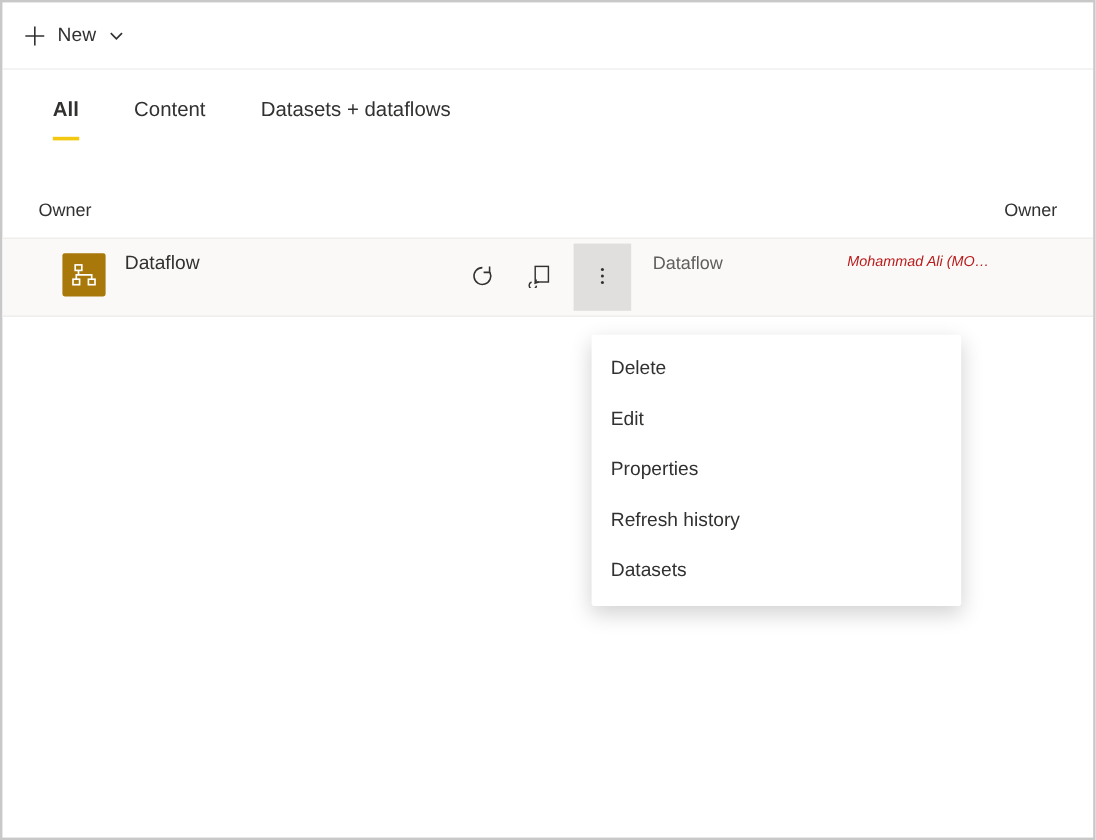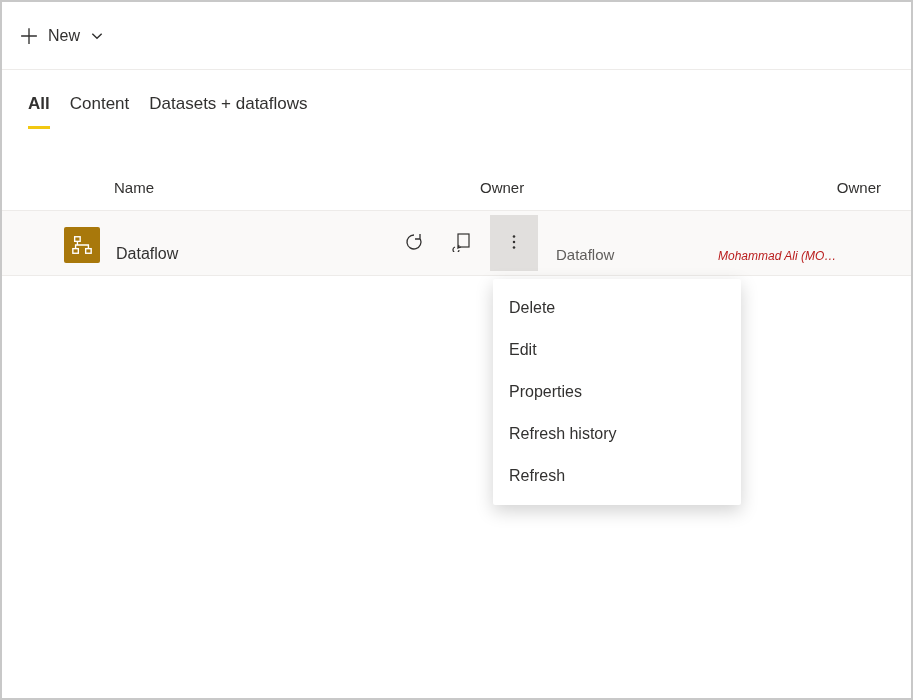--- a/index.html
+++ b/index.html
@@ -12,21 +12,21 @@
       height: 700px;
       border: 2px solid #c8c8c8;
       position: relative;
       overflow: hidden;
     }
     .toolbar {
       display: flex;
       align-items: center;
       padding: 8px 14px;
       border-bottom: 1px solid #edebe9;
-      height: 68px;
+      height: 56px;
     }
     .new-button {
       display: flex;
       align-items: center;
       gap: 10px;
       background: none;
       border: none;
       cursor: pointer;
       font-size: 16px;
       color: #323130;
@@ -39,22 +39,22 @@
       color: #323130;
     }
     .chevron-down-icon {
       display: inline-flex;
       width: 14px;
       height: 14px;
       color: #323130;
     }
     .tabs {
       display: flex;
-      gap: 20px;
-      padding: 24px 30px 0 26px;
+      gap: 46px;
+      padding: 24px 30px 0 42px;
       border-bottom: none;
     }
     .tab {
       padding-bottom: 12px;
       font-size: 17px;
       color: #323130;
       cursor: pointer;
       border-bottom: 3px solid transparent;
       background: none;
       border-left: none;
@@ -72,22 +72,22 @@
       display: flex;
       padding: 14px 30px;
       font-size: 15px;
       color: #323130;
     }
     .col-name-header { flex: 0 0 448px; padding-left: 82px; }
     .col-type-header { flex: 0 0 180px; }
     .col-owner-header { flex: 1; text-align: right; }
     .table-row {
       display: flex;
-      align-items: flex-end;
-      padding: 12px 30px 12px 28px;
+      align-items: flex-start;
+      padding: 12px 30px 12px 16px;
       background: #faf9f8;
       border-top: 1px solid #edebe9;
       border-bottom: 1px solid #edebe9;
       position: relative;
     }
     .row-icon-cell {
       flex: 0 0 36px;
       display: flex;
       align-items: center;
       justify-content: center;
@@ -144,21 +144,21 @@
       color: #b91c1c;
       white-space: nowrap;
       overflow: hidden;
       text-overflow: ellipsis;
       font-style: italic;
     }
     .context-menu {
       position: absolute;
       top: 277px;
       left: 491px;
-      width: 248px;
+      width: 308px;
       background: #fff;
       box-shadow: 0 6px 18px rgba(0,0,0,0.18);
       border-radius: 2px;
       padding: 8px 0;
       z-index: 100;
     }
     .menu-item {
       width: 100%;
       text-align: left;
       background: none;
@@ -190,21 +190,20 @@
 </div>
 
 <div class="tabs">
   <button class="tab active">All</button>
   <button class="tab">Content</button>
   <button class="tab">Datasets + dataflows</button>
 </div>
 
 <div class="content-area">
   <div class="table-header">
-    <div class="col-name-header">Name</div>
     <div class="col-type-header">Owner</div>
     <div class="col-owner-header">Owner</div>
   </div>
 
   <div class="table-row">
     <div class="row-icon-cell">
       <span class="dataflow-icon">
         <svg viewBox="0 0 24 24" width="22" height="22">
           <rect x="4" y="3" width="6" height="5" fill="none" stroke="#fff" stroke-width="1.5"></rect>
           <rect x="2" y="16" width="6" height="5" fill="none" stroke="#fff" stroke-width="1.5"></rect>
@@ -245,14 +244,14 @@
     <div class="row-type-cell">Dataflow</div>
     <div class="row-owner-cell">Mohammad Ali (MO…</div>
   </div>
 </div>
 
 <div class="context-menu">
   <button class="menu-item">Delete</button>
   <button class="menu-item">Edit</button>
   <button class="menu-item">Properties</button>
   <button class="menu-item">Refresh history</button>
-  <button class="menu-item">Refresh</button>
+  <button class="menu-item">Datasets</button>
 </div>
 
 </body></html>

